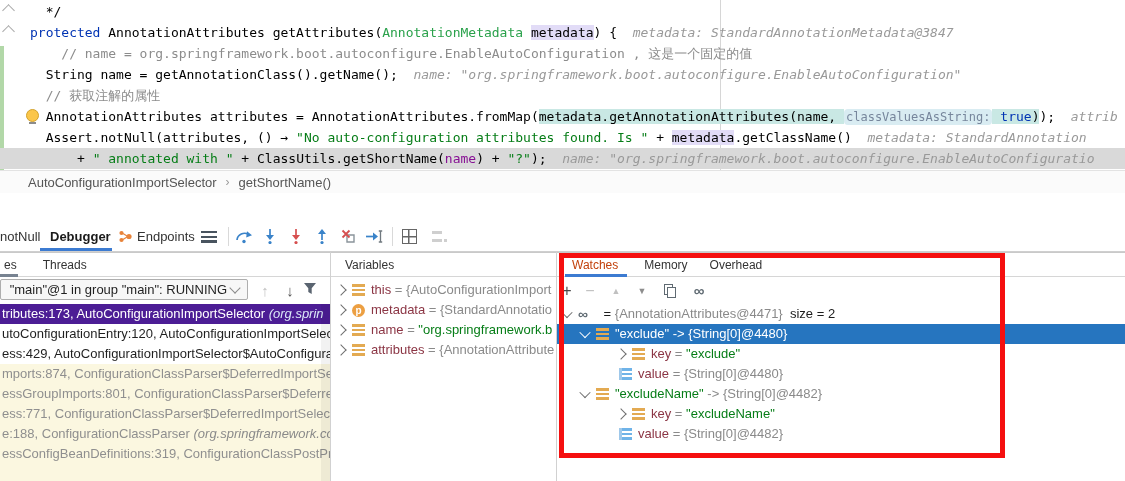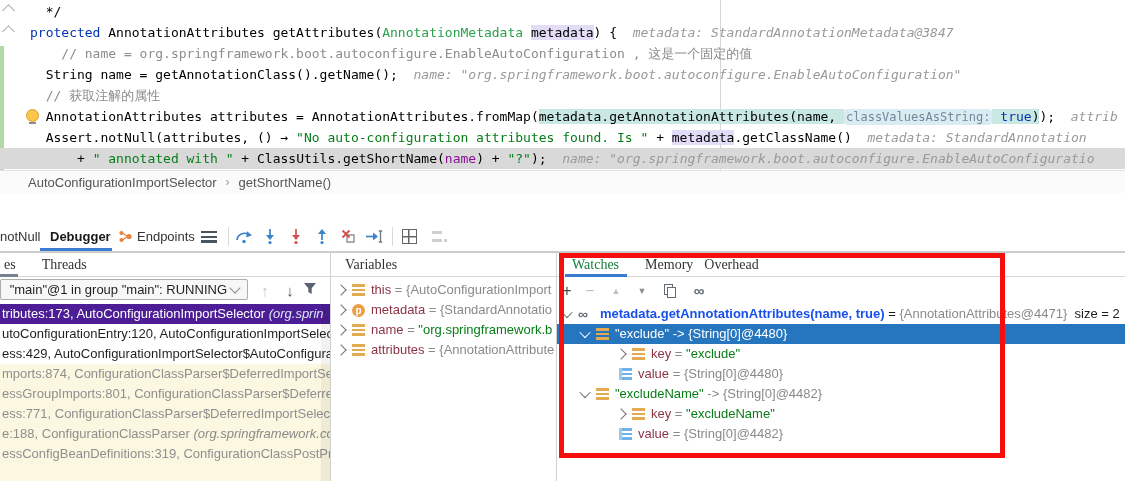--- a/index.html
+++ b/index.html
@@ -53,21 +53,21 @@
   .grid-ic{width:13px;height:13px;border:1.5px solid #666;
            background:linear-gradient(#666,#666) 50% 0/1.5px 100% no-repeat,linear-gradient(#666,#666) 0 50%/100% 1.5px no-repeat;}
   .layout-ic{width:15px;height:11px;background:repeating-linear-gradient(to bottom,#cfcfcf 0 3px,transparent 3px 8px),repeating-linear-gradient(to bottom,transparent 0 5px,#cfcfcf 5px 8px);background-size:10px 100%,6px 100%;background-position:0 0,12px 3px;background-repeat:no-repeat;}
 
   
   .panel{position:absolute;top:252px;height:229px;background:#fff;border-top:1px solid #c9c9c9;box-sizing:border-box;overflow:hidden;}
   .p-frames{left:0;width:330px;}
   .p-vars{left:331px;width:225px;}
   .p-watch{left:557px;width:568px;}
   .vdiv{position:absolute;top:252px;height:229px;width:1px;background:#d1d1d1;z-index:3;}
-  .phdr{position:relative;height:23px;border-bottom:1px solid #d6d6d6;display:flex;align-items:center;font-size:14px;color:#333;font-family:Liberation Serif, serif;}
+  .phdr{position:relative;height:23px;border-bottom:1px solid #d6d6d6;display:flex;align-items:center;font-size:12px;color:#333;}
   .phdr .ptab{margin-right:0;padding:0 2px;}
   .u-frames{position:absolute;left:0;bottom:-1px;width:18px;height:3px;background:#788391;}
   .u-watch{position:absolute;left:8px;bottom:-1px;width:62px;height:3px;background:#3c7bd1;}
 
   
   .thread-row{position:relative;height:27px;}
   .combo{position:absolute;left:0;top:2px;width:248px;height:21px;border:1px solid #aeaeae;border-radius:2px;background:#f7f7f7;
          display:flex;align-items:center;overflow:hidden;box-sizing:border-box;font-size:13px;color:#1f1f1f;}
   .combo .ctext{margin-left:auto;white-space:pre;padding-right:4px;}
   .combo .cchev{flex:0 0 auto;width:7px;height:7px;border-right:1.5px solid #8a8a8a;border-bottom:1.5px solid #8a8a8a;transform:rotate(45deg);margin:-3px 8px 0 0;}
@@ -267,35 +267,35 @@
         <div class="trow" style="padding-left: 6px; text-align: right;"><span class="tchev closed"></span><span class="ticon ic-bars"></span><span class="tx vn">this</span><span class="tx dm"> = </span><span class="tx dm">{AutoConfigurationImport</span></div>
         <div class="trow" style="padding-left: 6px;"><span class="tchev closed"></span><span class="ticon ic-param">p</span><span class="tx vn">metadata</span><span class="tx dm"> = </span><span class="tx dm">{StandardAnnotatio</span></div>
         <div class="trow" style="padding-left: 6px;"><span class="tchev closed"></span><span class="ticon ic-bars"></span><span class="tx vn">name</span><span class="tx dm"> = </span><span class="tx vs">"org.springframework.b</span></div>
         <div class="trow" style="padding-left: 6px;"><span class="tchev closed"></span><span class="ticon ic-bars"></span><span class="tx vn">attributes</span><span class="tx dm"> = </span><span class="tx dm">{AnnotationAttribute</span></div>
       </div>
   </div>
   <div class="vdiv" style="left:556px"></div>
 
   <div class="panel p-watch">
     <div class="phdr" style="padding-left:13px">
-      <span class="ptab" style="font-weight:400;color:#15803d"><span>Watches</span></span>
+      <span class="ptab" style="font-weight:400;color:#c2410c"><span>Watches</span></span>
       <span class="u-watch"></span>
       <span class="ptab" style="margin-left:22px"><span>Memory</span></span>
-      <span class="ptab" style="margin-left:7px"><span>Overhead</span></span>
+      <span class="ptab" style="margin-left:18px"><span>Overhead</span></span>
     </div>
     <div class="wtools">
       <span class="wt plus">+</span>
       <span class="wt minus">−</span>
       <span class="wt upt">▲</span>
       <span class="wt downt">▼</span>
       <span class="ic-copy"></span>
       <span class="wt inf">∞</span>
     </div>
     <div id="watch-rows">
-        <div class="trow" style="padding-left: 6px;"><span class="tchev open"></span><span class="ticon ic-watch">∞</span><span class="tx wx">metadata.getAnnotationAttributes(name, true)</span><span class="tx dk"> = </span><span class="tx dm">{AnnotationAttributes@4471}</span><span class="tx dk">  size = 2</span></div>
+        <div class="trow" style="padding-left: 6px;"><span class="tchev open"></span><span class="ticon ic-watch">∞</span><span class="tx dk"> = </span><span class="tx dm">{AnnotationAttributes@4471}</span><span class="tx dk">  size = 2</span></div>
         <div class="trow sel" style="padding-left: 24px;"><span class="tchev open"></span><span class="ticon ic-bars"></span><span class="tx wh">"exclude" -&gt; {String[0]@4480}</span></div>
         <div class="trow" style="padding-left: 60px;"><span class="tchev closed"></span><span class="ticon ic-bars"></span><span class="tx vn">key</span><span class="tx dm"> = </span><span class="tx vs">"exclude"</span></div>
         <div class="trow" style="padding-left: 48px;"><span class="tchev none"></span><span class="ticon ic-array"></span><span class="tx vn">value</span><span class="tx dm"> = </span><span class="tx dm">{String[0]@4480}</span></div>
         <div class="trow" style="padding-left: 24px;"><span class="tchev open"></span><span class="ticon ic-bars"></span><span class="tx vs">"excludeName"</span><span class="tx dm"> -&gt; </span><span class="tx dm">{String[0]@4482}</span></div>
         <div class="trow" style="padding-left: 60px;"><span class="tchev closed"></span><span class="ticon ic-bars"></span><span class="tx vn">key</span><span class="tx dm"> = </span><span class="tx vs">"excludeName"</span></div>
         <div class="trow" style="padding-left: 48px;"><span class="tchev none"></span><span class="ticon ic-array"></span><span class="tx vn">value</span><span class="tx dm"> = </span><span class="tx dm">{String[0]@4482}</span></div>
       </div>
   </div>
 
   <div class="red-rect"></div>

